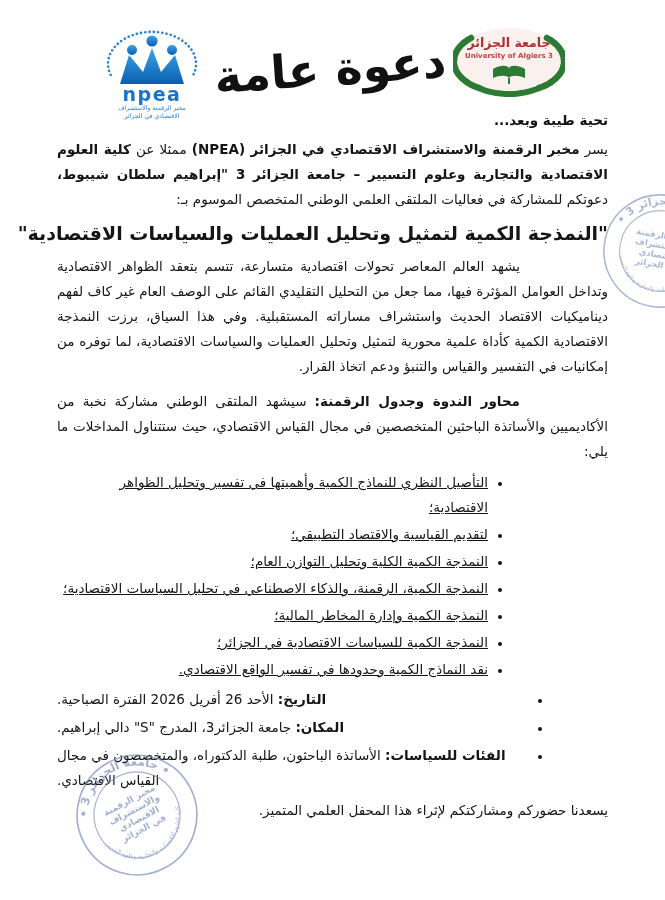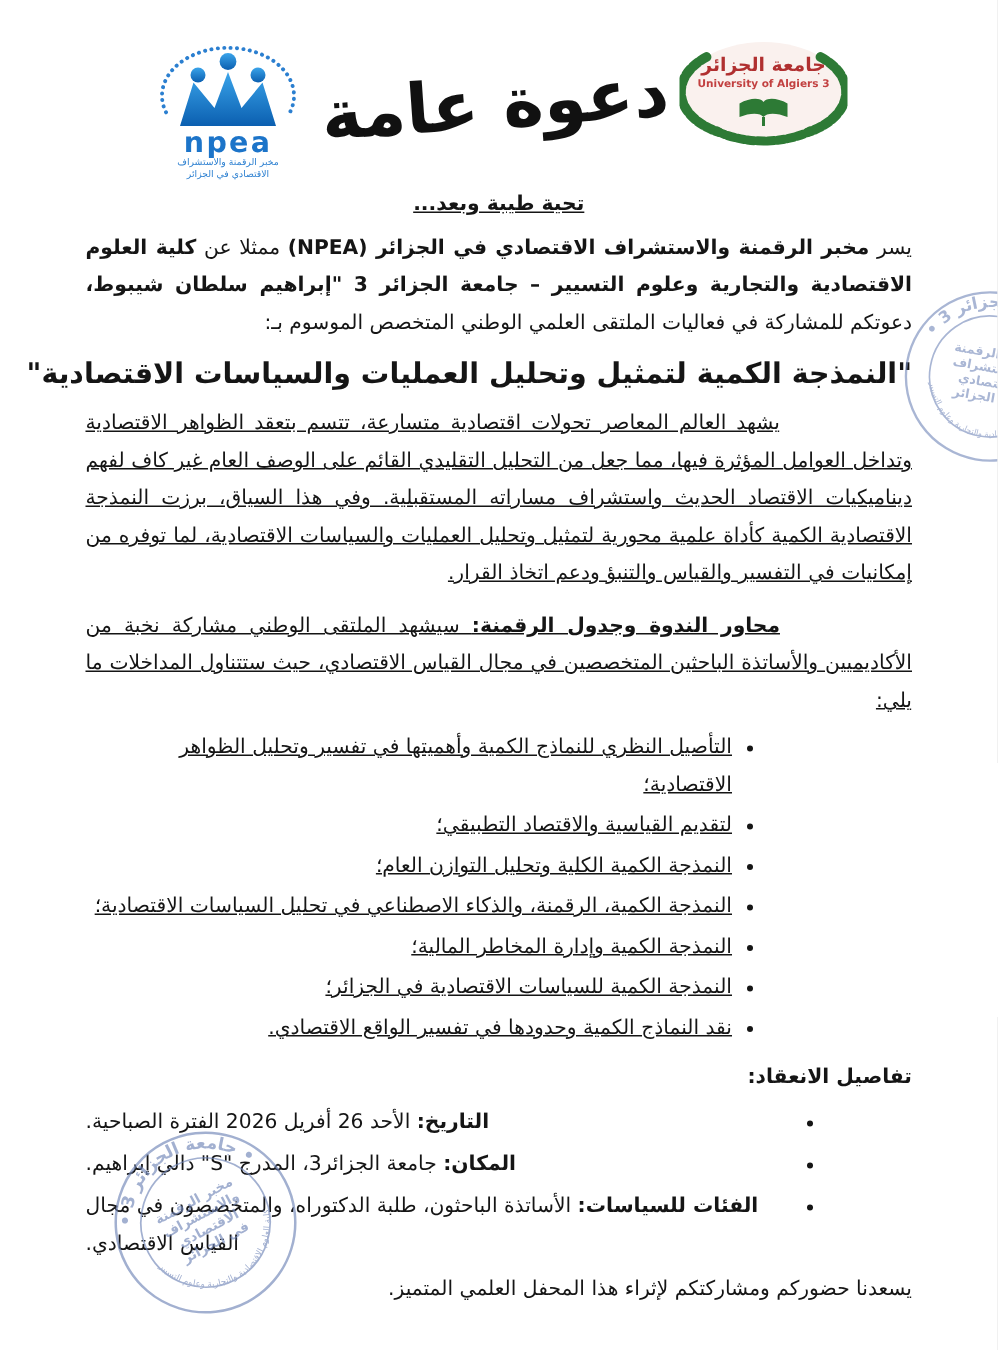--- a/index.html
+++ b/index.html
@@ -12,22 +12,22 @@
     display:flex;direction:ltr;justify-content:space-between;align-items:flex-start;
     padding:26px 100px 0 96px;height:100px;box-sizing:border-box;
   }
   .callig{
     font-size:46px;font-weight:bold;color:#111;margin-top:16px;
     transform:rotate(-4deg);white-space:nowrap;direction:rtl;
   }
   .content{padding:4px 57px 0 57px;font-size:13.5px;line-height:25px;}
   .b{font-weight:bold;}
   .para{margin:0;text-align:justify;}
-  .indent{text-indent:88px;text-decoration:underline;}
-  .greeting{font-weight:bold;margin:20px 0 4px;text-align:center;text-decoration:underline;}
+  .indent{text-indent:88px;}
+  .greeting{font-weight:bold;margin:4px 0 4px;text-align:right;}
   .event-title{
     text-align:center;font-weight:bold;font-size:19px;line-height:38px;margin:2px 0 2px;
     white-space:nowrap;letter-spacing:-0.3px;
   }
   .axes-heading{margin-top:10px;}
   ul.axes-list{margin:6px 0 0;padding:0 120px 0 0;}
   ul.axes-list li{text-align:right;line-height:25px;margin-bottom:2px;text-decoration:underline;}
   ul.axes-list li::marker{font-size:12px;}
   .closing-session{margin-top:7px;text-align:right;}
   .details-heading{font-weight:bold;margin-top:8px;text-align:right;text-indent:0;}
@@ -133,21 +133,20 @@
         <li>النمذجة الكمية، الرقمنة، والذكاء الاصطناعي في تحليل السياسات الاقتصادية؛</li>
 
         <li>النمذجة الكمية وإدارة المخاطر المالية؛</li>
 
         <li>النمذجة الكمية للسياسات الاقتصادية في الجزائر؛</li>
 
         <li>نقد النماذج الكمية وحدودها في تفسير الواقع الاقتصادي.</li>
       </ul>
 
 
-    <p class="para details-heading">تفاصيل الانعقاد:</p>
 
     <ul class="details-list">
 
         <li><span class="b">التاريخ:</span> <span>الأحد 26 أفريل 2026 الفترة الصباحية.</span></li>
 
         <li><span class="b">المكان:</span> <span>جامعة الجزائر3، المدرج "S" دالي إبراهيم.</span></li>
 
         <li><span class="b">الفئات للسياسات:</span> <span>الأساتذة الباحثون، طلبة الدكتوراه، والمتخصصون في مجال القياس الاقتصادي.</span></li>
       </ul>
 

